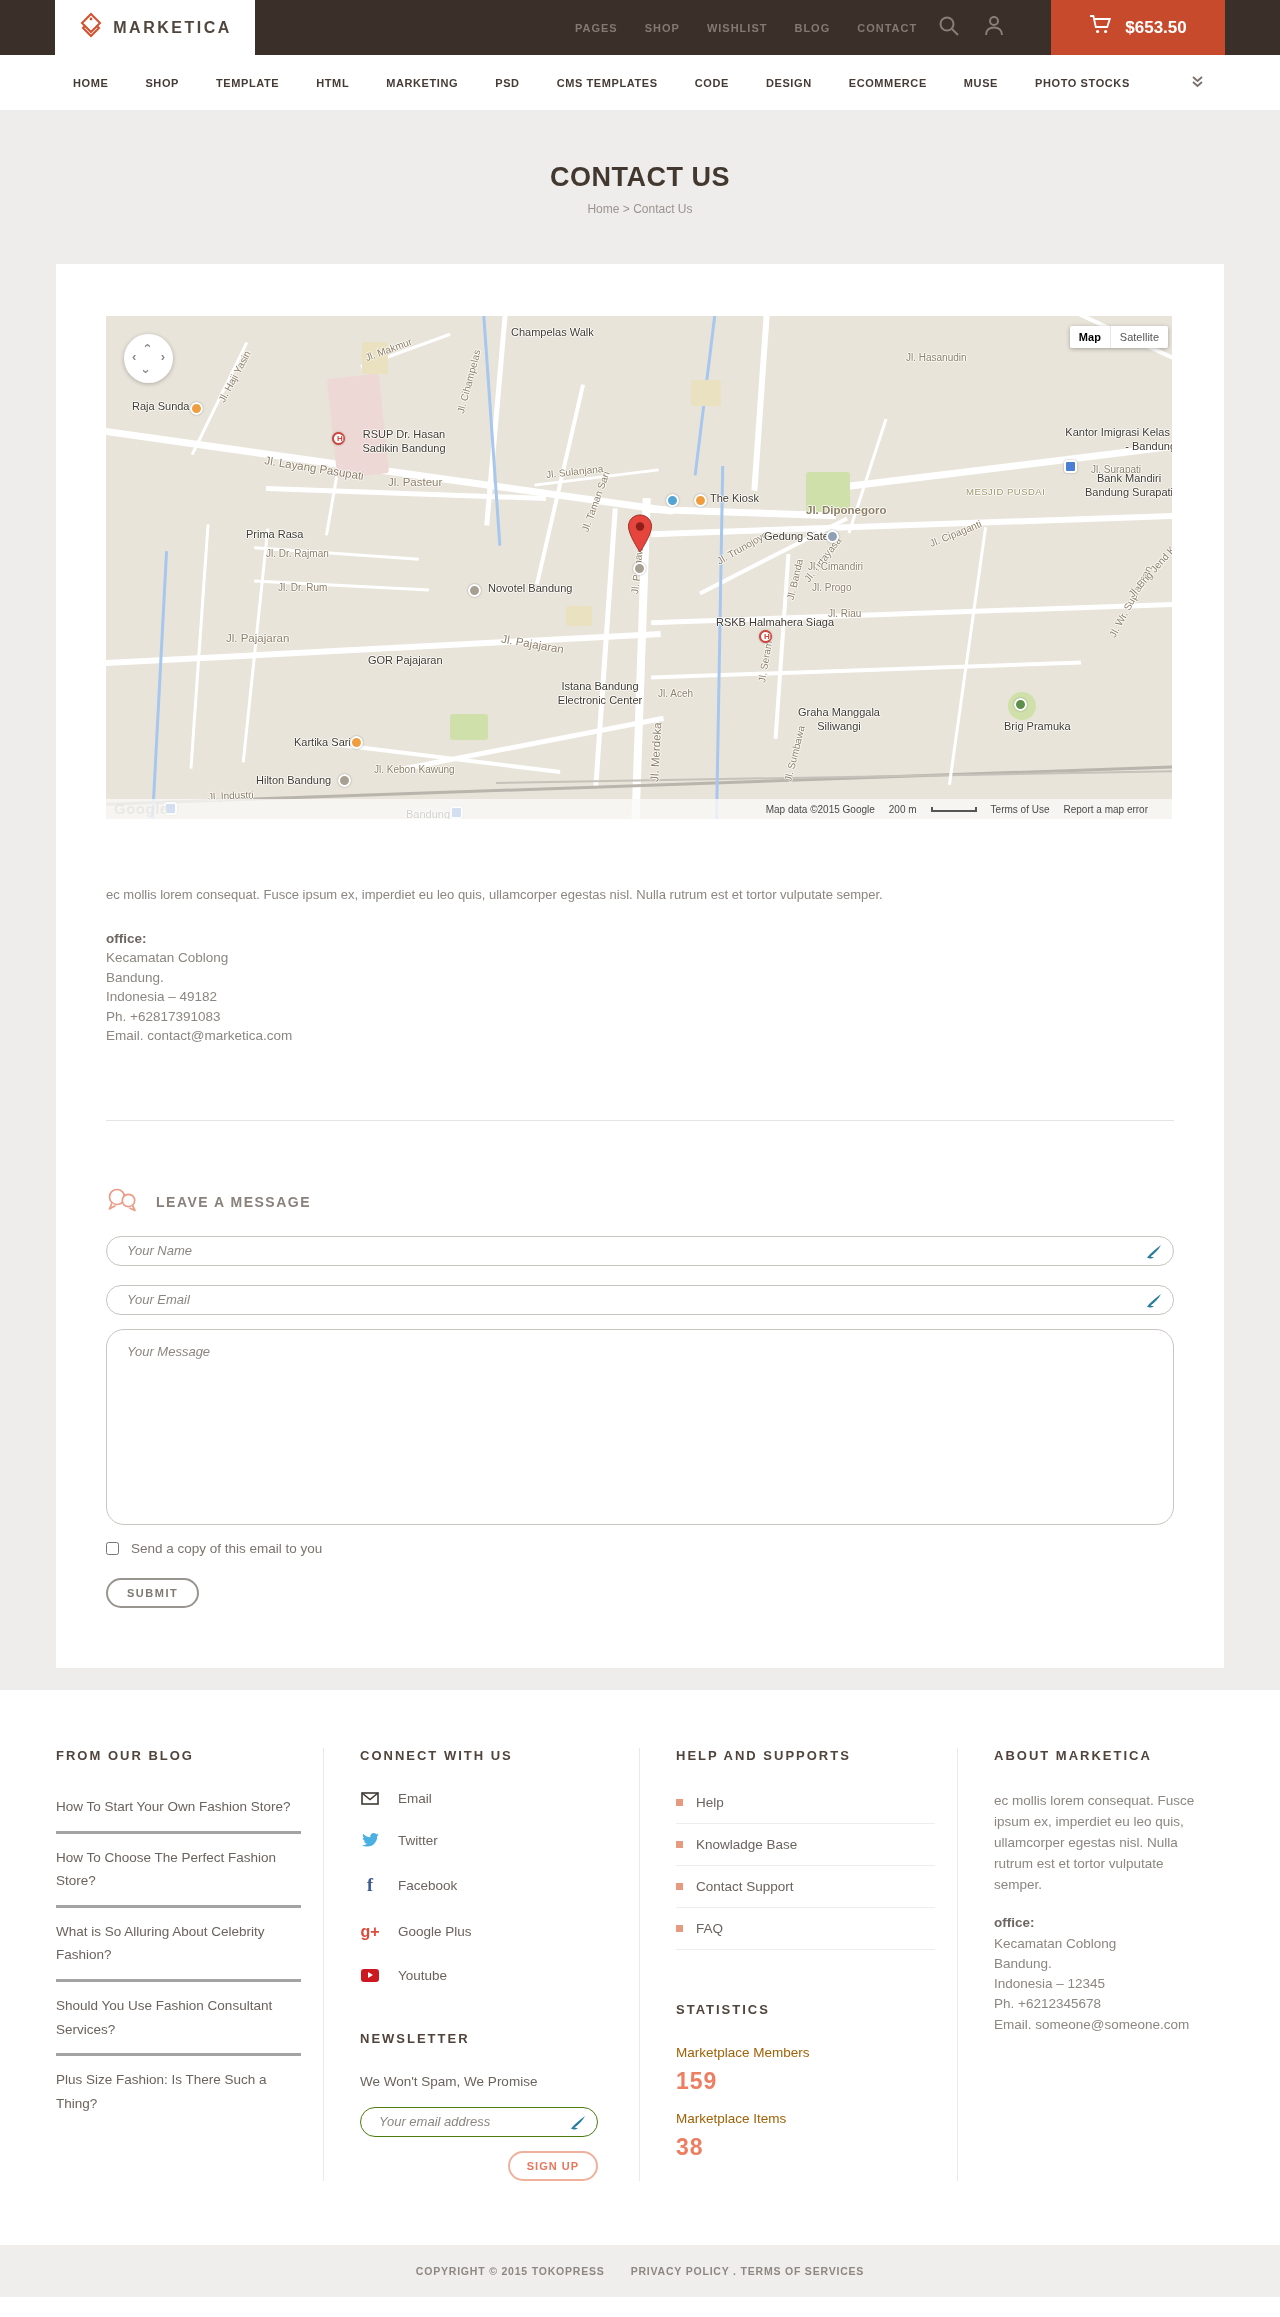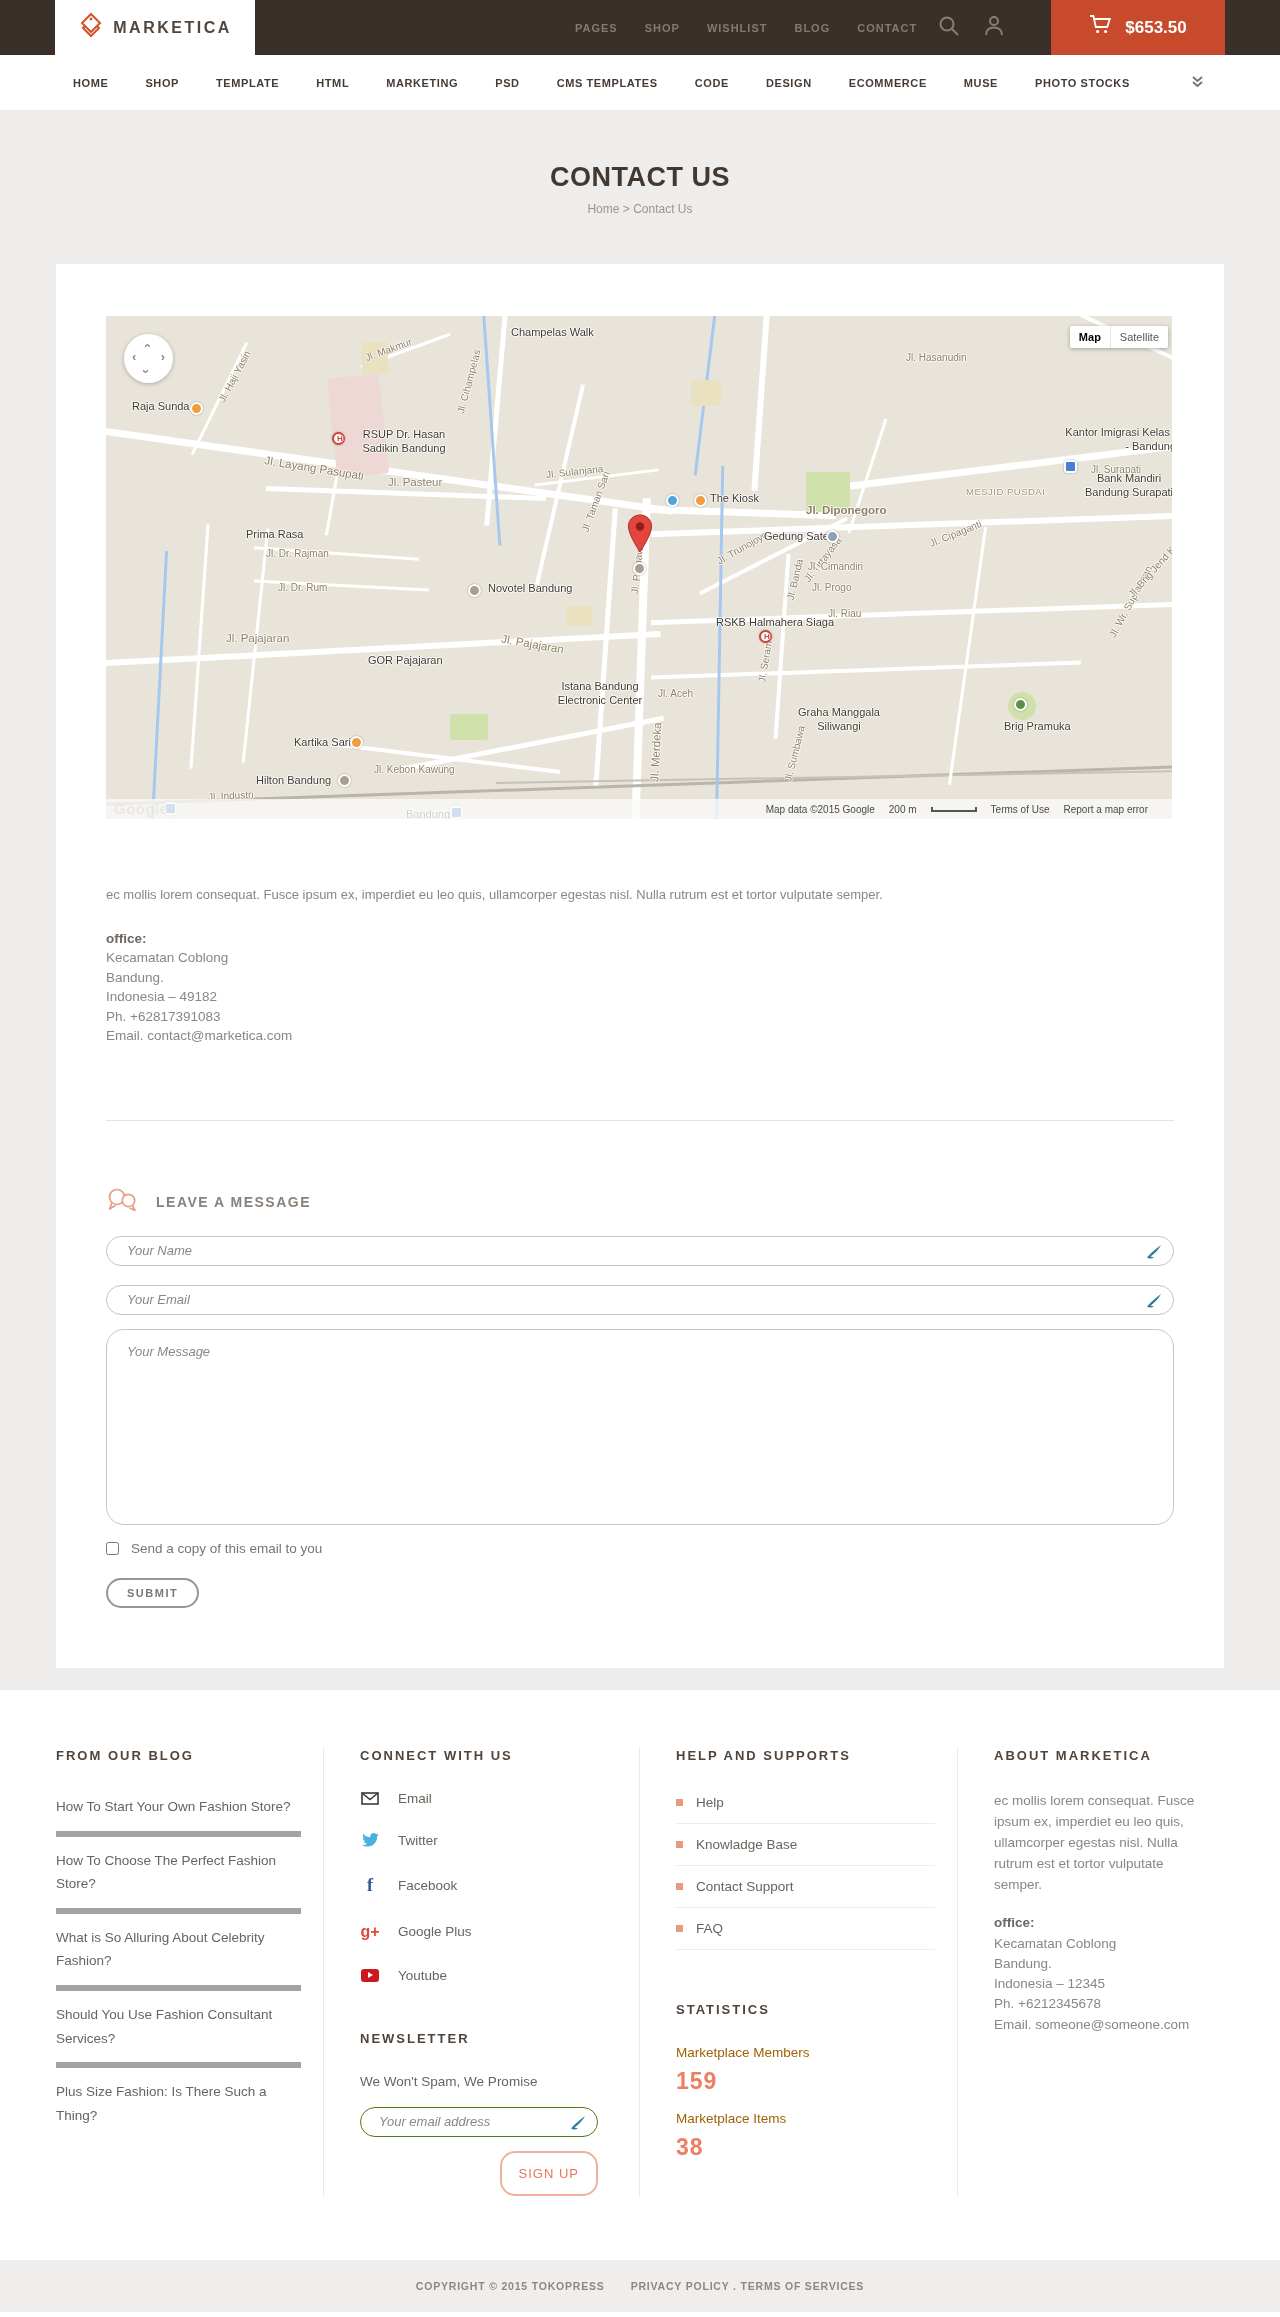--- a/index.html
+++ b/index.html
@@ -99,36 +99,36 @@
   .submit-btn { margin-top:22px; background:#fff; border:2px solid #98948e; border-radius:15px; padding:7px 19px;
                 font-size:11px; font-weight:bold; letter-spacing:1.5px; color:#7d7974; }
 
   
   .footer { background:#fff; padding:58px 56px 64px; display:grid; grid-template-columns:268px 316px 318px 1fr; }
   .fcol { padding-right:22px; }
   .fcol + .fcol { padding-left:36px; }
   .fcol1, .fcol2, .fcol3 { border-right:1px solid #eceae8; }
   .fhead { font-size:13px; font-weight:bold; letter-spacing:2px; color:#50443c; margin-bottom:28px; }
   .blog-list { list-style:none; }
-  .blog-list li { font-size:13.5px; color:#6b635d; line-height:1.75; padding:12px 0; border-bottom:6px solid #a3a3a3; }
+  .blog-list li { font-size:13.5px; color:#6b635d; line-height:1.75; padding:12px 0; border-bottom:3px solid #a3a3a3; }
   .blog-list li:first-child { padding-top:4px; }
   .blog-list li:last-child { border-bottom:none; }
   .social-list { list-style:none; }
   .social-list li { display:flex; align-items:center; gap:18px; margin-bottom:27px; font-size:13.5px; color:#6b635d; }
   .sic { width:20px; display:inline-flex; justify-content:center; align-items:center; }
   .fb-f { font-weight:bold; font-size:18px; color:#3b5a93; font-family:"Liberation Serif", serif; }
   .gp-g { font-weight:bold; font-size:16px; color:#dd4b39; }
   .yt-box { width:18px; height:13px; background:#cc181e; border-radius:3px; position:relative; }
   .yt-box::after { content:""; position:absolute; left:7px; top:3.5px; border-left:5px solid #fff; border-top:3px solid transparent; border-bottom:3px solid transparent; }
   .news-block { margin-top:48px; }
   .news-tag { font-size:13.5px; color:#6b635d; margin-bottom:18px; }
   .news-input { position:relative; width:238px; }
   .news-input input { width:100%; height:30px; border:1px solid #4d7c0f; border-radius:15px; padding:0 34px 0 18px; font-size:13px; outline:none; color:#6f6760; font-family:"Liberation Sans", sans-serif; }
   .signup-row { width:238px; display:flex; justify-content:flex-end; margin-top:14px; }
-  .signup-btn { background:#fff; border:2px solid #efb09c; border-radius:15px; padding:13px 17px; font-size:13px; font-weight:normal; letter-spacing:1px; color:#e8765a; }
+  .signup-btn { background:#fff; border:2px solid #efb09c; border-radius:15px; padding:7px 17px; font-size:11px; font-weight:bold; letter-spacing:1px; color:#e8765a; }
   .help-list { list-style:none; }
   .help-list li { display:flex; align-items:center; gap:13px; font-size:13.5px; color:#6b635d; padding:13px 0; border-bottom:1px solid #efedeb; }
   .help-list li:first-child { padding-top:4px;text-align:right; }
   .hbullet { width:7px; height:7px; background:#e89a80; display:inline-block; }
   .stats-block { margin-top:52px; }
   .stat-label { font-size:13.5px; color:#a16207; margin-top:16px; }
   .stat-value { font-size:23px; font-weight:bold; color:#ee7e61; margin-top:8px; letter-spacing:1px; }
   .about-text { font-size:13.5px; color:#8b8680; line-height:1.55; }
   .about-office { margin-top:18px; font-size:13.5px; color:#8b8680; line-height:1.5; }
   .about-office .office-label { font-weight:bold; color:#6d6661; }

